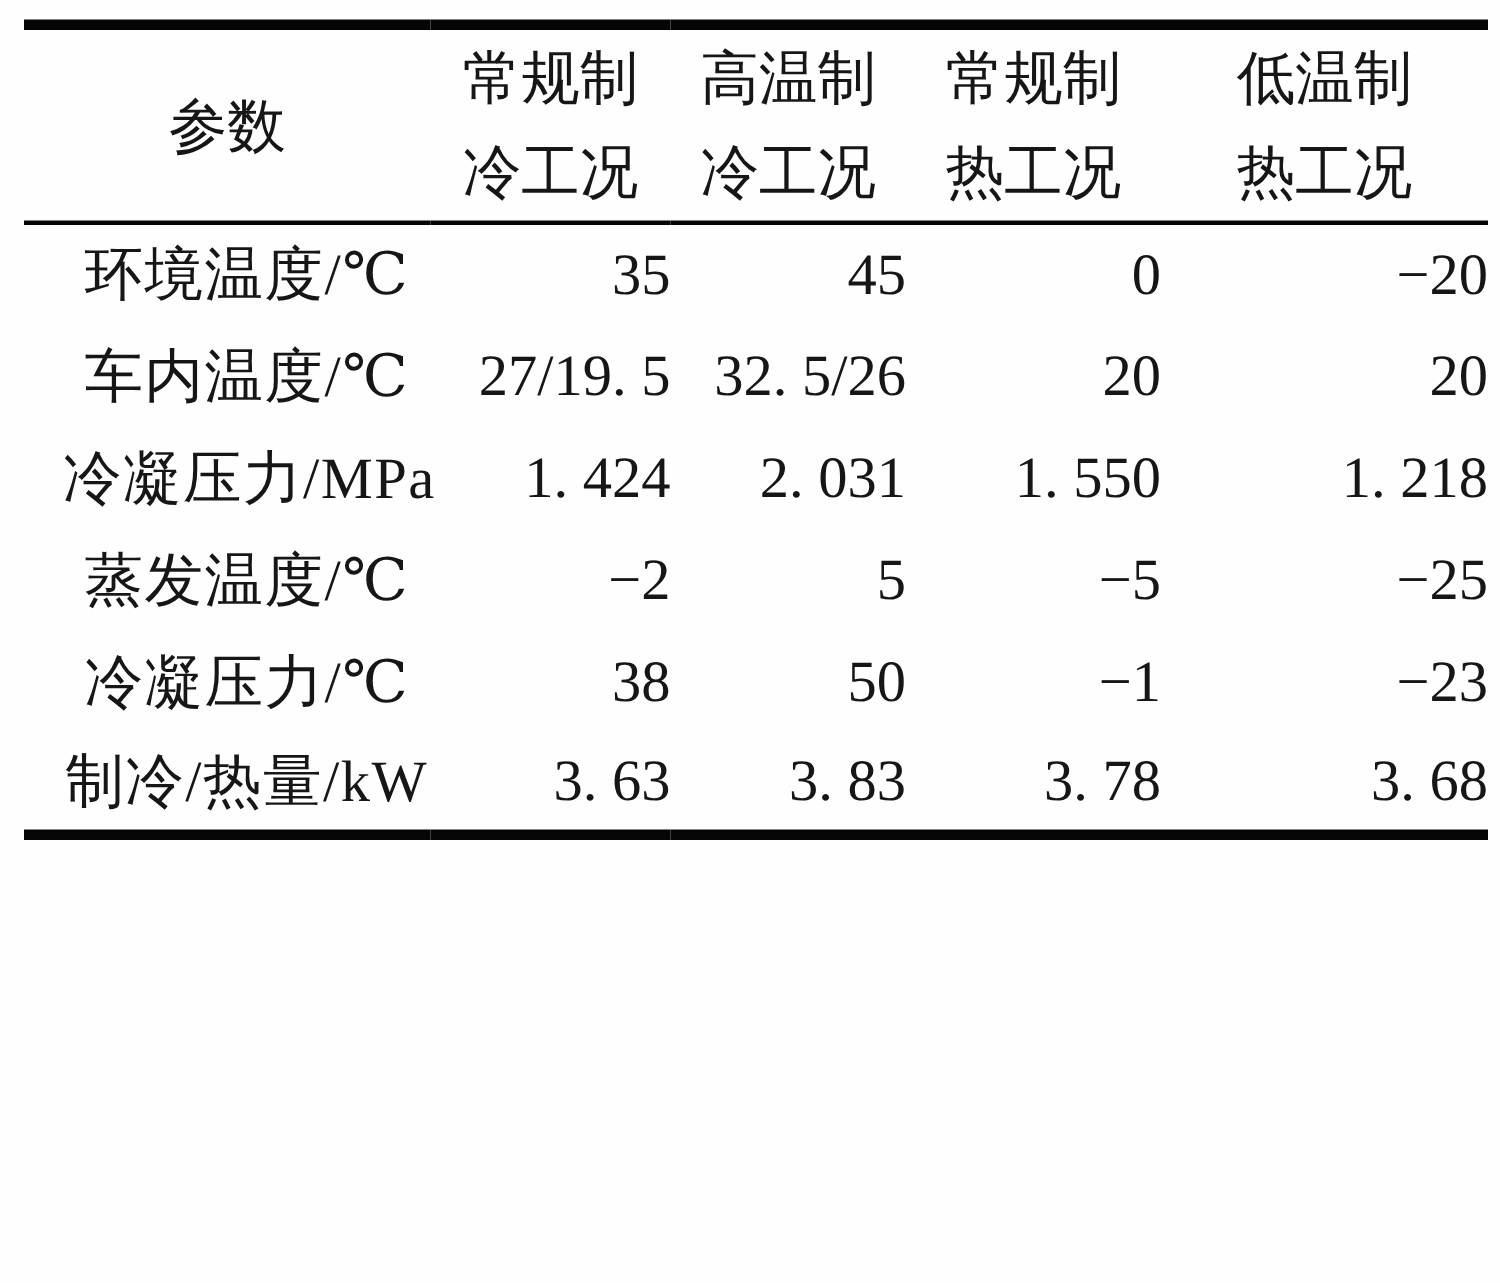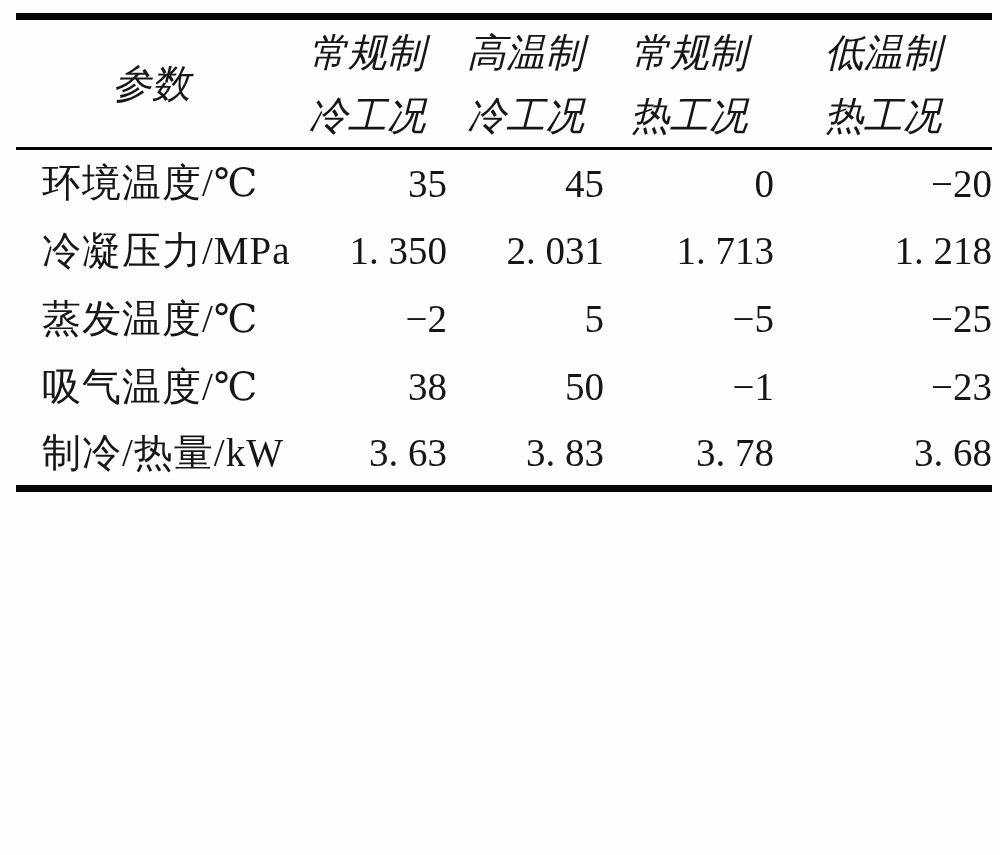--- a/index.html
+++ b/index.html
@@ -27,21 +27,21 @@
     margin: 13px 0 0 16px;
     border-top: 7px solid #050505;
     border-bottom: 7px solid #050505;
   }
   col.c-param { width: 271px; }
   col.c-v1 { width: 160px; }
   col.c-v2 { width: 157px; }
   col.c-v3 { width: 170px; }
   col.c-v4 { width: 218px; }
 
-  thead tr { height: 132px; font-style: italic; }
+  thead tr { height: 132px; }
   thead { border-bottom: 3px solid #050505; }
 
   th, td {
     padding: 0;
     font-weight: normal;
     font-size: 39px;
     vertical-align: middle;
     white-space: nowrap;
   }
   th.param-head {
@@ -49,21 +49,21 @@
   }
   th.cond-head {
     text-align: center;
   }
   .head-line {
     display: block;
     line-height: 63px;
   }
   tbody tr { height: 68px; }
   td.param-label {
-    text-align: left;
+    text-align: center;
     padding-left: 26px;
     letter-spacing: 1px;
   }
   td.num {
     text-align: right;
   }
 </style>
 </head>
 <body>
 
@@ -101,35 +101,42 @@
     </thead>
     <tbody>
       <tr>
         <td class="param-label">环境温度/℃</td>
         <td class="num">35</td>
         <td class="num">45</td>
         <td class="num">0</td>
         <td class="num">−20</td>
       </tr>
       <tr>
+        <td class="param-label">车内温度/℃</td>
+        <td class="num">27/19. 5</td>
+        <td class="num">32. 5/26</td>
+        <td class="num">20</td>
+        <td class="num">20</td>
+      </tr>
+      <tr>
         <td class="param-label">冷凝压力/MPa</td>
-        <td class="num">1. 350</td>
+        <td class="num">1. 424</td>
         <td class="num">2. 031</td>
-        <td class="num">1. 713</td>
+        <td class="num">1. 550</td>
         <td class="num">1. 218</td>
       </tr>
       <tr>
         <td class="param-label">蒸发温度/℃</td>
         <td class="num">−2</td>
         <td class="num">5</td>
         <td class="num">−5</td>
         <td class="num">−25</td>
       </tr>
       <tr>
-        <td class="param-label">吸气温度/℃</td>
+        <td class="param-label">冷凝压力/℃</td>
         <td class="num">38</td>
         <td class="num">50</td>
         <td class="num">−1</td>
         <td class="num">−23</td>
       </tr>
       <tr>
         <td class="param-label">制冷/热量/kW</td>
         <td class="num">3. 63</td>
         <td class="num">3. 83</td>
         <td class="num">3. 78</td>

